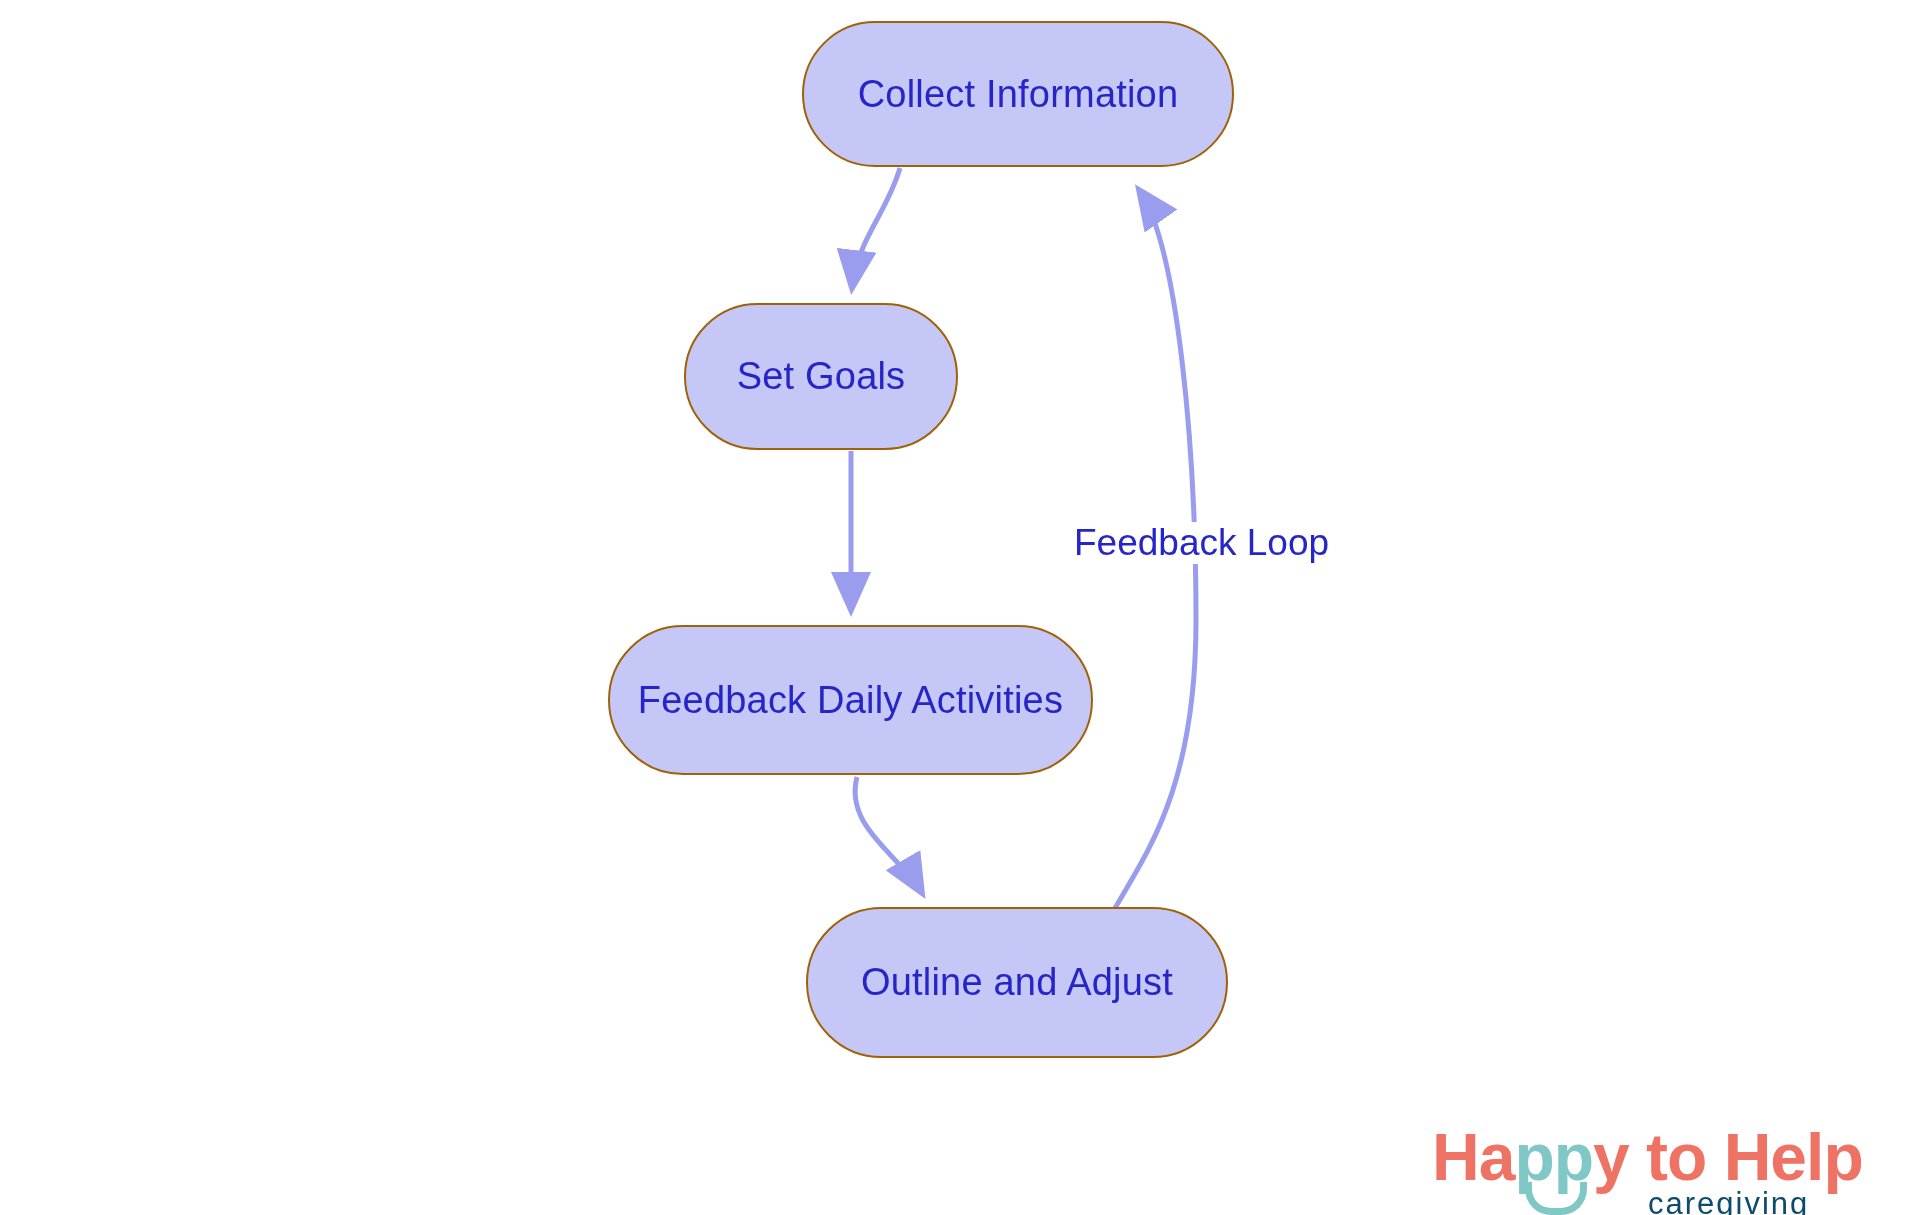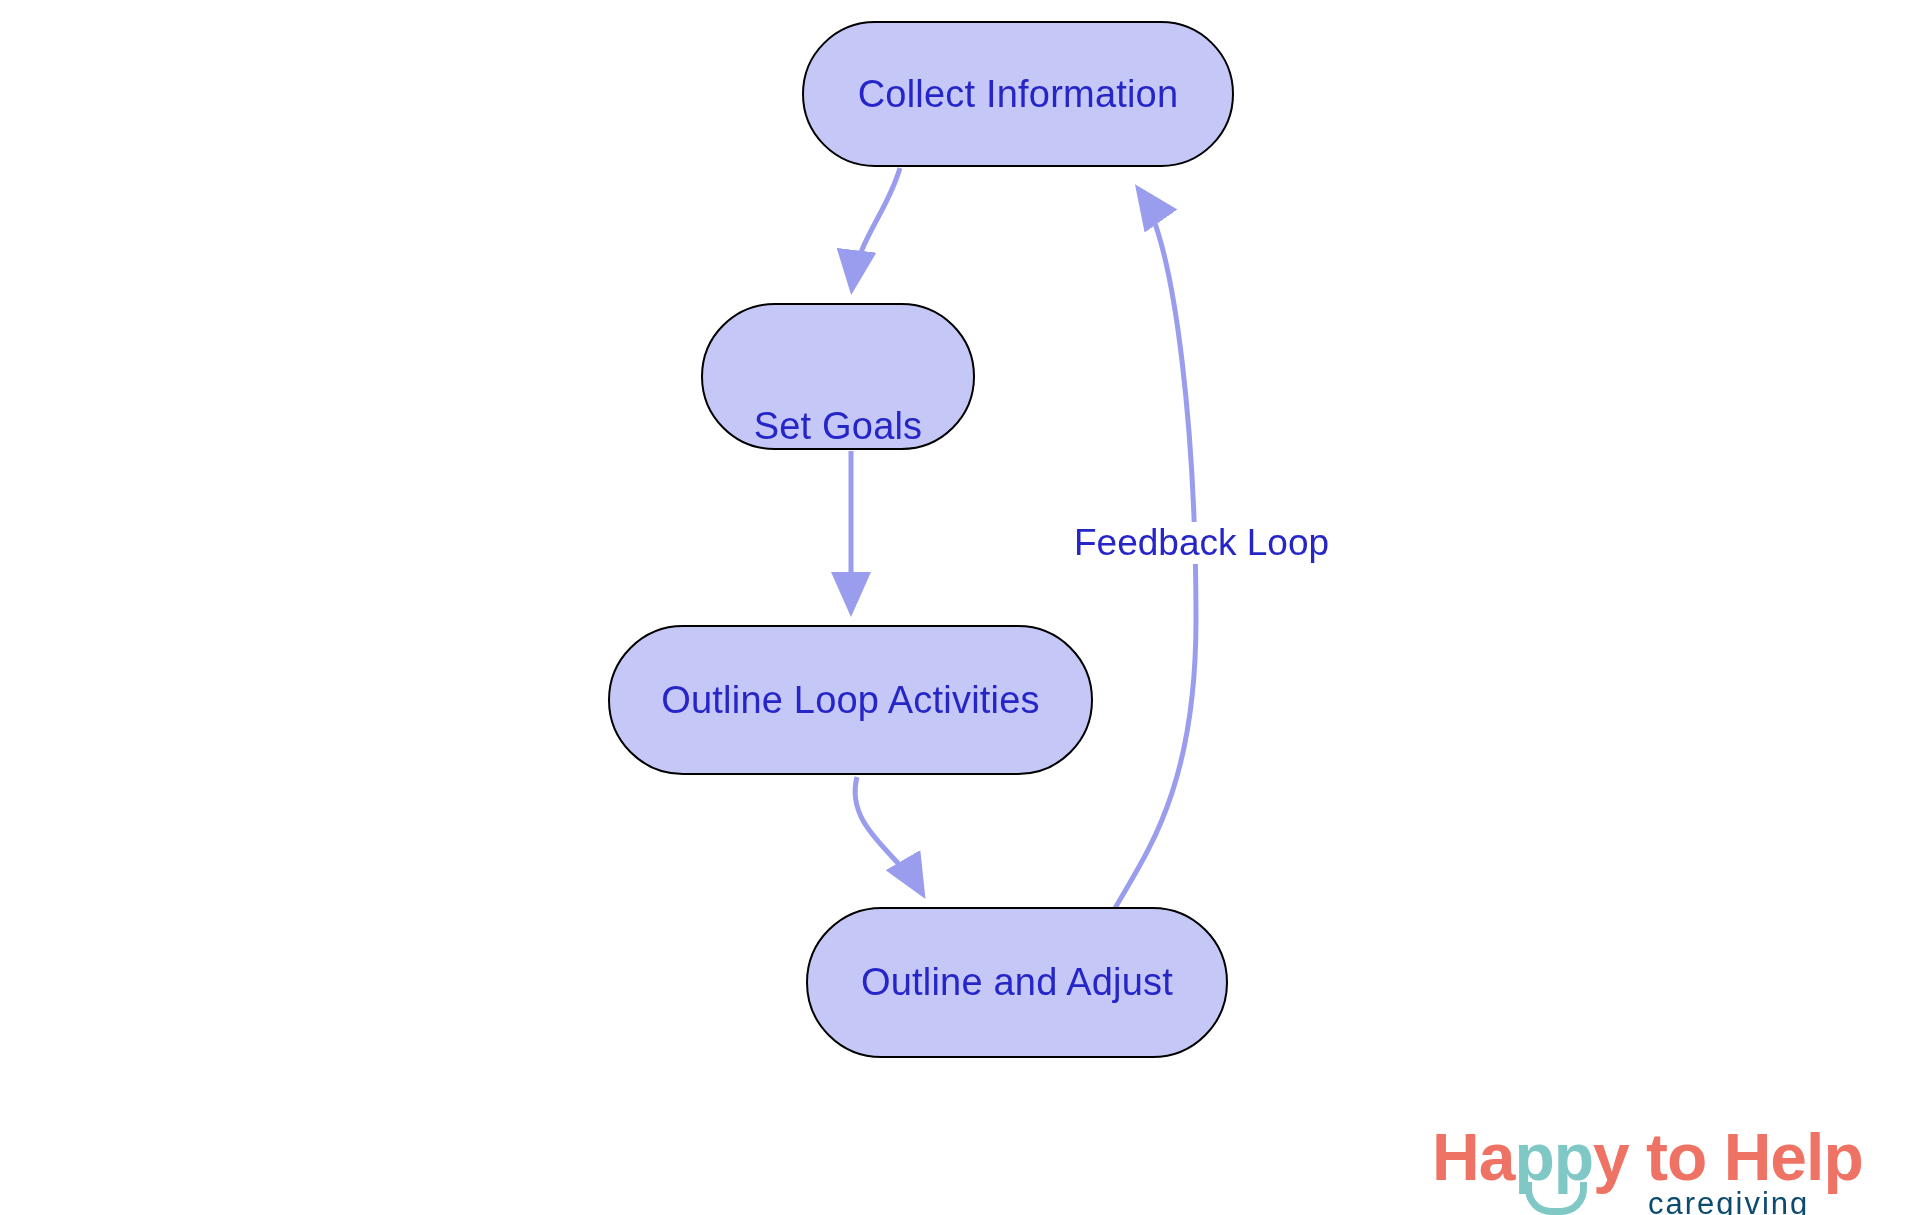--- a/index.html
+++ b/index.html
@@ -27,38 +27,38 @@
     left: 0; top: 0;
     width: 1920px;
     height: 1215px;
   }
 
   
   .node {
     position: absolute;
     box-sizing: border-box;
     background: #c5c8f7;
-    border: 2px solid #000000;
+    border: 2px solid #a16207;
     border-radius: 76px;
     display: flex;
     align-items: center;
     justify-content: center;
     color: #2525c8;
     font-size: 38px;
     font-weight: 400;
     letter-spacing: 0.2px;
     white-space: nowrap;
     font-family: "Liberation Sans", sans-serif;
   }
 
   #node-collect-information {
     left: 802px;  top: 21px;  width: 432px; height: 146px;
   }
   #node-set-goals {
-    left: 701px;  top: 303px; width: 274px; height: 147px; align-items: flex-end;
+    left: 684px;  top: 303px; width: 274px; height: 147px;
   }
   #node-outline-daily-activities {
     left: 608px;  top: 625px; width: 485px; height: 150px;
   }
   #node-review-and-adjust {
     left: 806px;  top: 907px; width: 422px; height: 151px;
   }
 
   
   .edge-label {
@@ -142,21 +142,21 @@
 
   <div class="node" id="node-collect-information">
     <span>Collect Information</span>
   </div>
 
   <div class="node" id="node-set-goals">
     <span>Set Goals</span>
   </div>
 
   <div class="node" id="node-outline-daily-activities">
-    <span>Outline Loop Activities</span>
+    <span>Feedback Daily Activities</span>
   </div>
 
   <div class="node" id="node-review-and-adjust">
     <span>Outline and Adjust</span>
   </div>
 
   <div class="edge-label" id="edge-label-feedback-loop">Feedback Loop</div>
 
   <div id="brand-logo">
     <div id="logo-wordmark">

